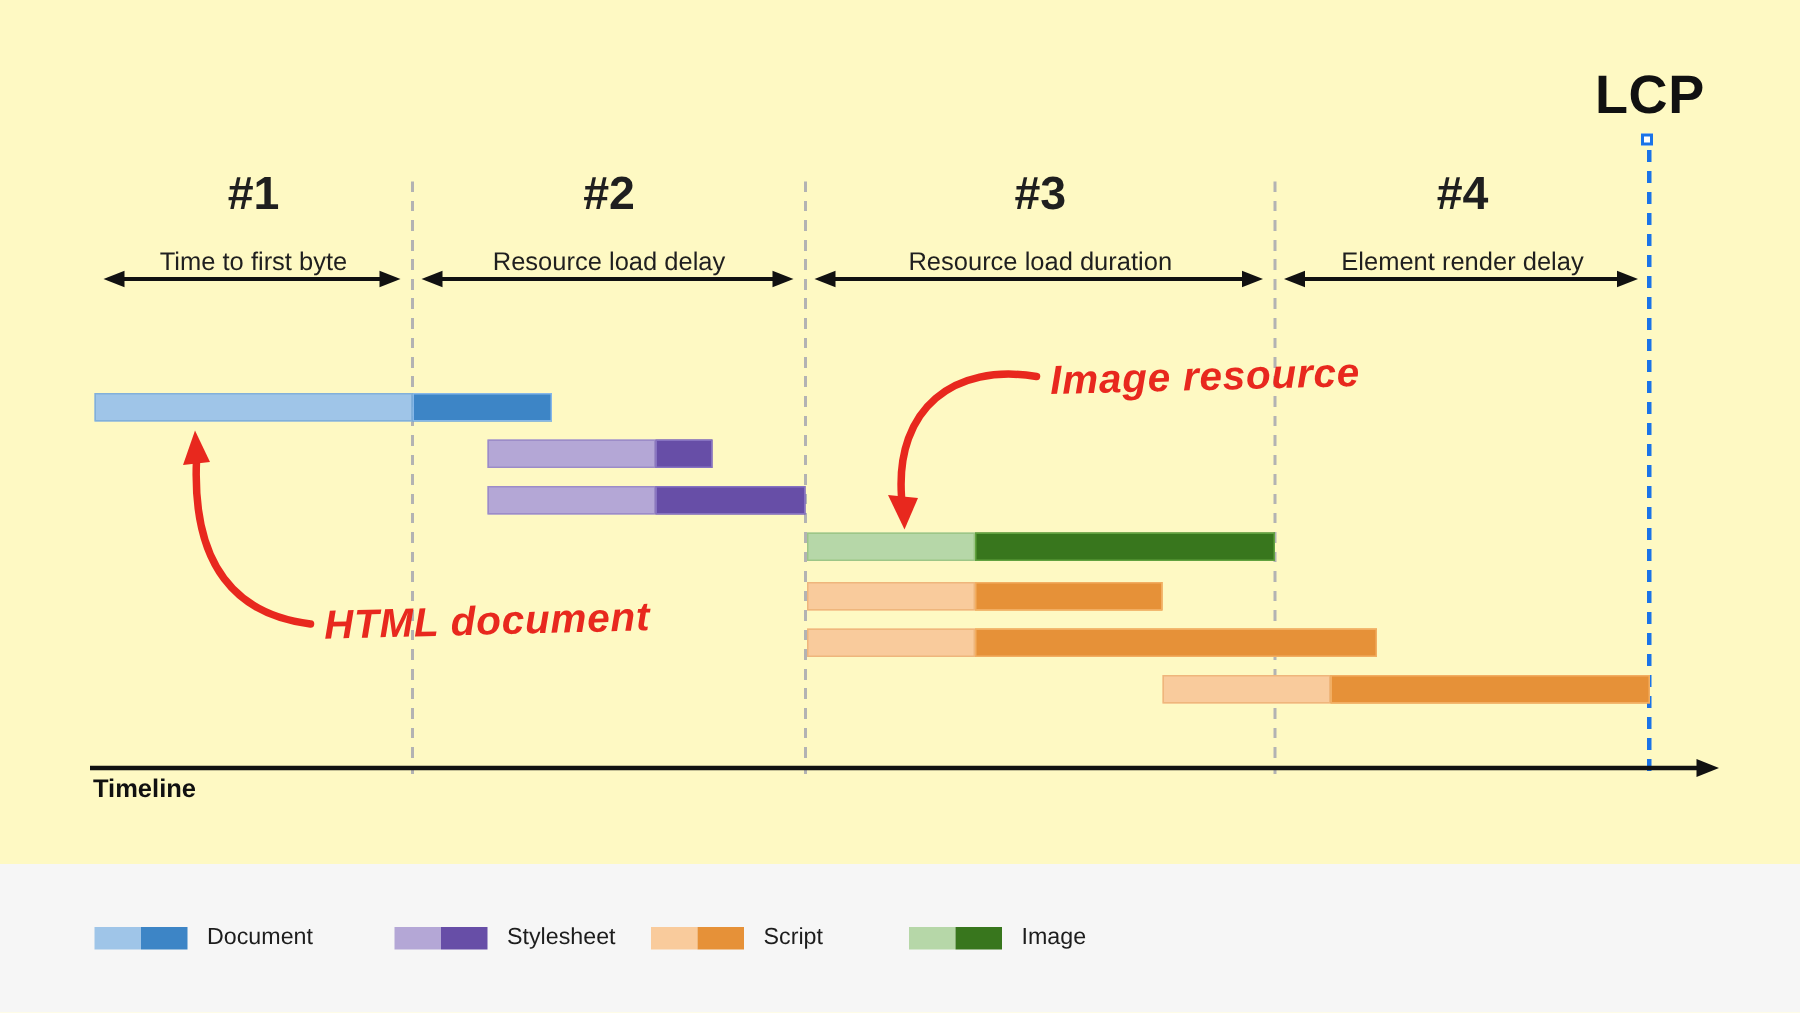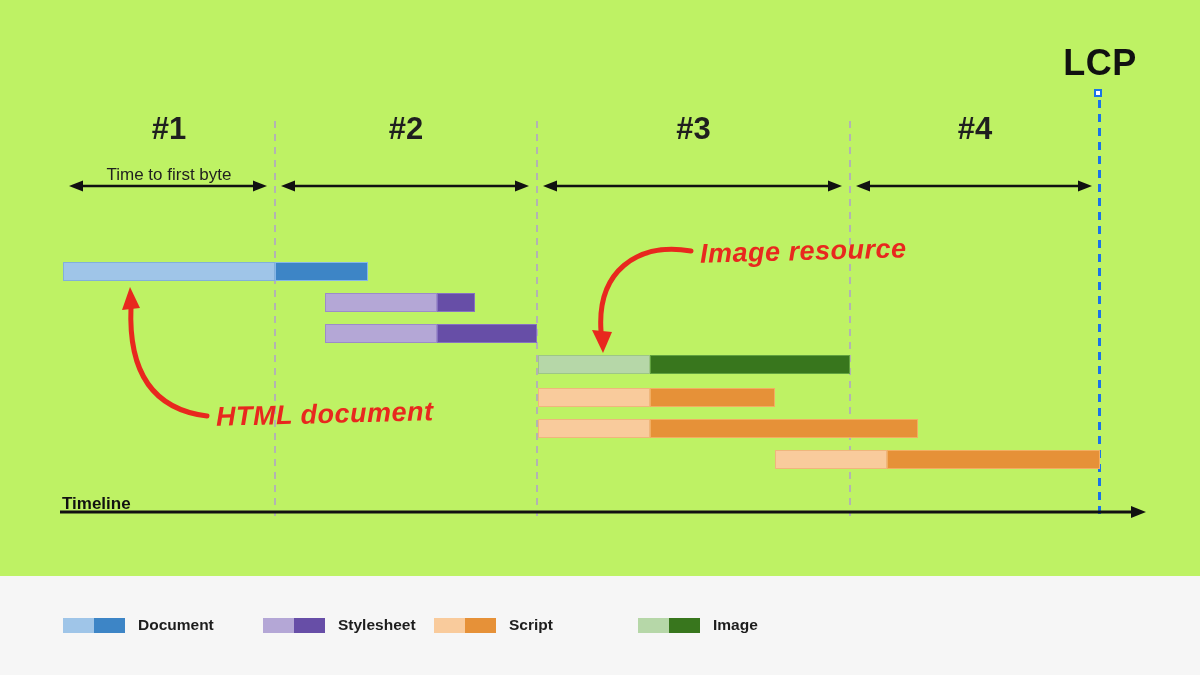--- a/index.html
+++ b/index.html
@@ -1,17 +1,17 @@
 <!DOCTYPE html>
 <html><head>
 <meta charset="utf-8">
 <style>
   html,body { margin:0; padding:0; background:#ffffff; }
   .canvas {
-    position:relative; width:1200px; height:675px; background:#bef264;
+    position:relative; width:1200px; height:675px; background:#fef9c3;
     font-family:"Liberation Sans", sans-serif; overflow:hidden;
   }
   .dashline {
     position:absolute; top:121px; height:395px; width:2px; z-index:0;
     background:repeating-linear-gradient(to bottom,#b3b3b3 0 7px, transparent 7px 13px);
   }
   .lcpline {
     position:absolute; top:100px; height:416px; width:3px; z-index:0;
     background:repeating-linear-gradient(to bottom,#1a73e8 0 8px, transparent 8px 14px);
   }
@@ -26,26 +26,26 @@
   .phase-head { position:absolute; top:112px; text-align:center; color:#1f1f1f; z-index:1; }
   .phase-num { font-size:31px; font-weight:700; line-height:1.1; }
   .phase-label { font-size:17px; margin-top:19px; }
   .bar-seg { position:absolute; height:19px; box-sizing:border-box; border:1.5px solid; z-index:2; }
   .overlay-svg { position:absolute; left:0; top:0; width:1200px; height:675px; z-index:3; pointer-events:none; }
   .annotation {
     position:absolute; font-style:italic; font-weight:700; font-size:27px;
     letter-spacing:0.5px; z-index:4; white-space:nowrap; transform:rotate(-1.5deg);
   }
   .timeline-label {
-    position:absolute; left:62px; top:494px; font-size:17px; font-weight:700; color:#111; z-index:1;
+    position:absolute; left:62px; top:516px; font-size:17px; font-weight:700; color:#111; z-index:1;
   }
   .legend-strip { position:absolute; left:0; top:576px; width:1200px; height:99px; z-index:0; }
   .legend-item { position:absolute; top:616px; display:flex; align-items:center; z-index:1; }
   .sw { display:inline-block; width:31px; height:15px; }
-  .legend-label { margin-left:13px; font-size:15.5px; font-weight:700; color:#1d1d1d; }
+  .legend-label { margin-left:13px; font-size:15.5px; font-weight:400; color:#1d1d1d; }
 </style>
 </head>
 <body>
 
 <div class="canvas" id="canvas">
   <div class="lcp-title">LCP</div>
   <div class="lcp-marker"></div>
   <div class="lcpline" id="lcpline" style="left: 1098px;"></div>
 
   <div class="timeline-label">Timeline</div>
@@ -77,26 +77,29 @@
     </svg>
 <div class="dashline" style="left: 274px;"></div>
     <div class="dashline" style="left: 536px;"></div>
     <div class="dashline" style="left: 849px;"></div>
     <div class="phase-head" style="left: 63px; width: 212px;">
       <div class="phase-num">#1</div>
       <div class="phase-label">Time to first byte</div>
     </div>
     <div class="phase-head" style="left: 275px; width: 262px;">
       <div class="phase-num">#2</div>
+      <div class="phase-label">Resource load delay</div>
     </div>
     <div class="phase-head" style="left: 537px; width: 313px;">
       <div class="phase-num">#3</div>
+      <div class="phase-label">Resource load duration</div>
     </div>
     <div class="phase-head" style="left: 850px; width: 250px;">
       <div class="phase-num">#4</div>
+      <div class="phase-label">Element render delay</div>
     </div>
     <div class="bar-seg" style="left: 63px; top: 262px; width: 212px; background: rgb(159, 197, 232); border-color: rgb(130, 176, 218);"></div>
     <div class="bar-seg" style="left: 275px; top: 262px; width: 93px; background: rgb(61, 133, 198); border-color: rgb(134, 183, 232);"></div>
     <div class="bar-seg" style="left: 325px; top: 293px; width: 112px; background: rgb(180, 167, 214); border-color: rgb(156, 140, 200);"></div>
     <div class="bar-seg" style="left: 437px; top: 293px; width: 38px; background: rgb(103, 78, 167); border-color: rgb(134, 114, 193);"></div>
     <div class="bar-seg" style="left: 325px; top: 324px; width: 112px; background: rgb(180, 167, 214); border-color: rgb(156, 140, 200);"></div>
     <div class="bar-seg" style="left: 437px; top: 324px; width: 100px; background: rgb(103, 78, 167); border-color: rgb(134, 114, 193);"></div>
     <div class="bar-seg" style="left: 538px; top: 355px; width: 112px; background: rgb(182, 215, 168); border-color: rgb(157, 198, 135);"></div>
     <div class="bar-seg" style="left: 650px; top: 355px; width: 200px; background: rgb(56, 118, 29); border-color: rgb(97, 162, 63);"></div>
     <div class="bar-seg" style="left: 538px; top: 388px; width: 112px; background: rgb(249, 203, 156); border-color: rgb(239, 182, 124);"></div>
@@ -113,18 +116,18 @@
     <div class="legend-item" style="left: 263px;">
       <span class="sw" style="background:#b4a7d6"></span>
       <span class="sw" style="background:#674ea7"></span>
       <span class="legend-label">Stylesheet</span>
     </div>
     <div class="legend-item" style="left: 434px;">
       <span class="sw" style="background:#f9cb9c"></span>
       <span class="sw" style="background:#e69138"></span>
       <span class="legend-label">Script</span>
     </div>
-    <div class="legend-item" style="left: 638px;">
+    <div class="legend-item" style="left: 606px;">
       <span class="sw" style="background:#b6d7a8"></span>
       <span class="sw" style="background:#38761d"></span>
       <span class="legend-label">Image</span>
     </div>
   </div>
 
 </body></html>

